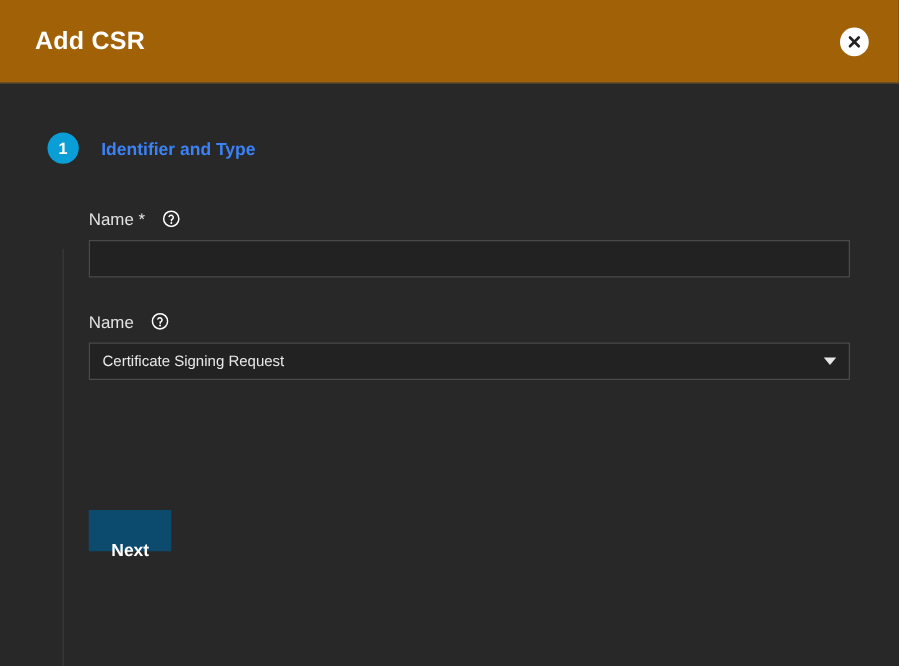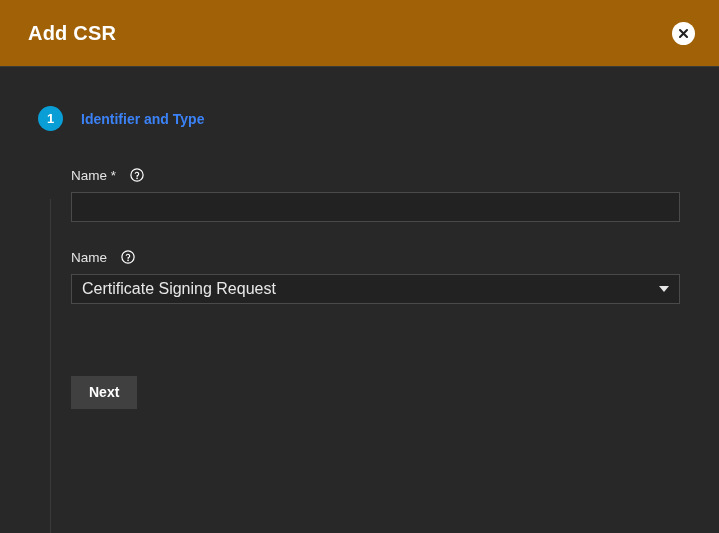--- a/index.html
+++ b/index.html
@@ -152,21 +152,21 @@
     position: relative;
     width: 609px;
     height: 30px;
   }
   .select-box {
     width: 609px;
     height: 30px;
     background: #222222;
     border: 1px solid #4a4a4a;
     color: #e8e8e8;
-    font-size: 16px;
+    font-size: 12px;
     padding: 0 28px 0 10px;
     display: flex;
     align-items: center;
     cursor: pointer;
     white-space: nowrap;
     overflow: hidden;
     text-align: center;
   }
   .select-caret {
     position: absolute;
@@ -179,32 +179,33 @@
     border-right: 5px solid transparent;
     border-top: 6px solid #e6e6e6;
     pointer-events: none;
   }
 
   
   .actions {
     margin-top: 72px;
   }
   .btn-primary {
-    background: #404040;
+    background: #0c4a6e;
     color: #ffffff;
     border: none;
     font-family: "Liberation Sans", sans-serif;
     font-size: 14px;
     font-weight: bold;
-    padding: 0 18px;
+    padding: 16px 18px;
     height: 33px;
     min-width: 58px;
     cursor: pointer;
     border-radius: 0;
     line-height: 33px;
+    margin-top: 32px;
   }
 </style>
 </head>
 <body>
 
 <div class="modal">
 
   <div class="modal-header">
     <div class="modal-title">Add CSR</div>
     <div class="close-btn">

